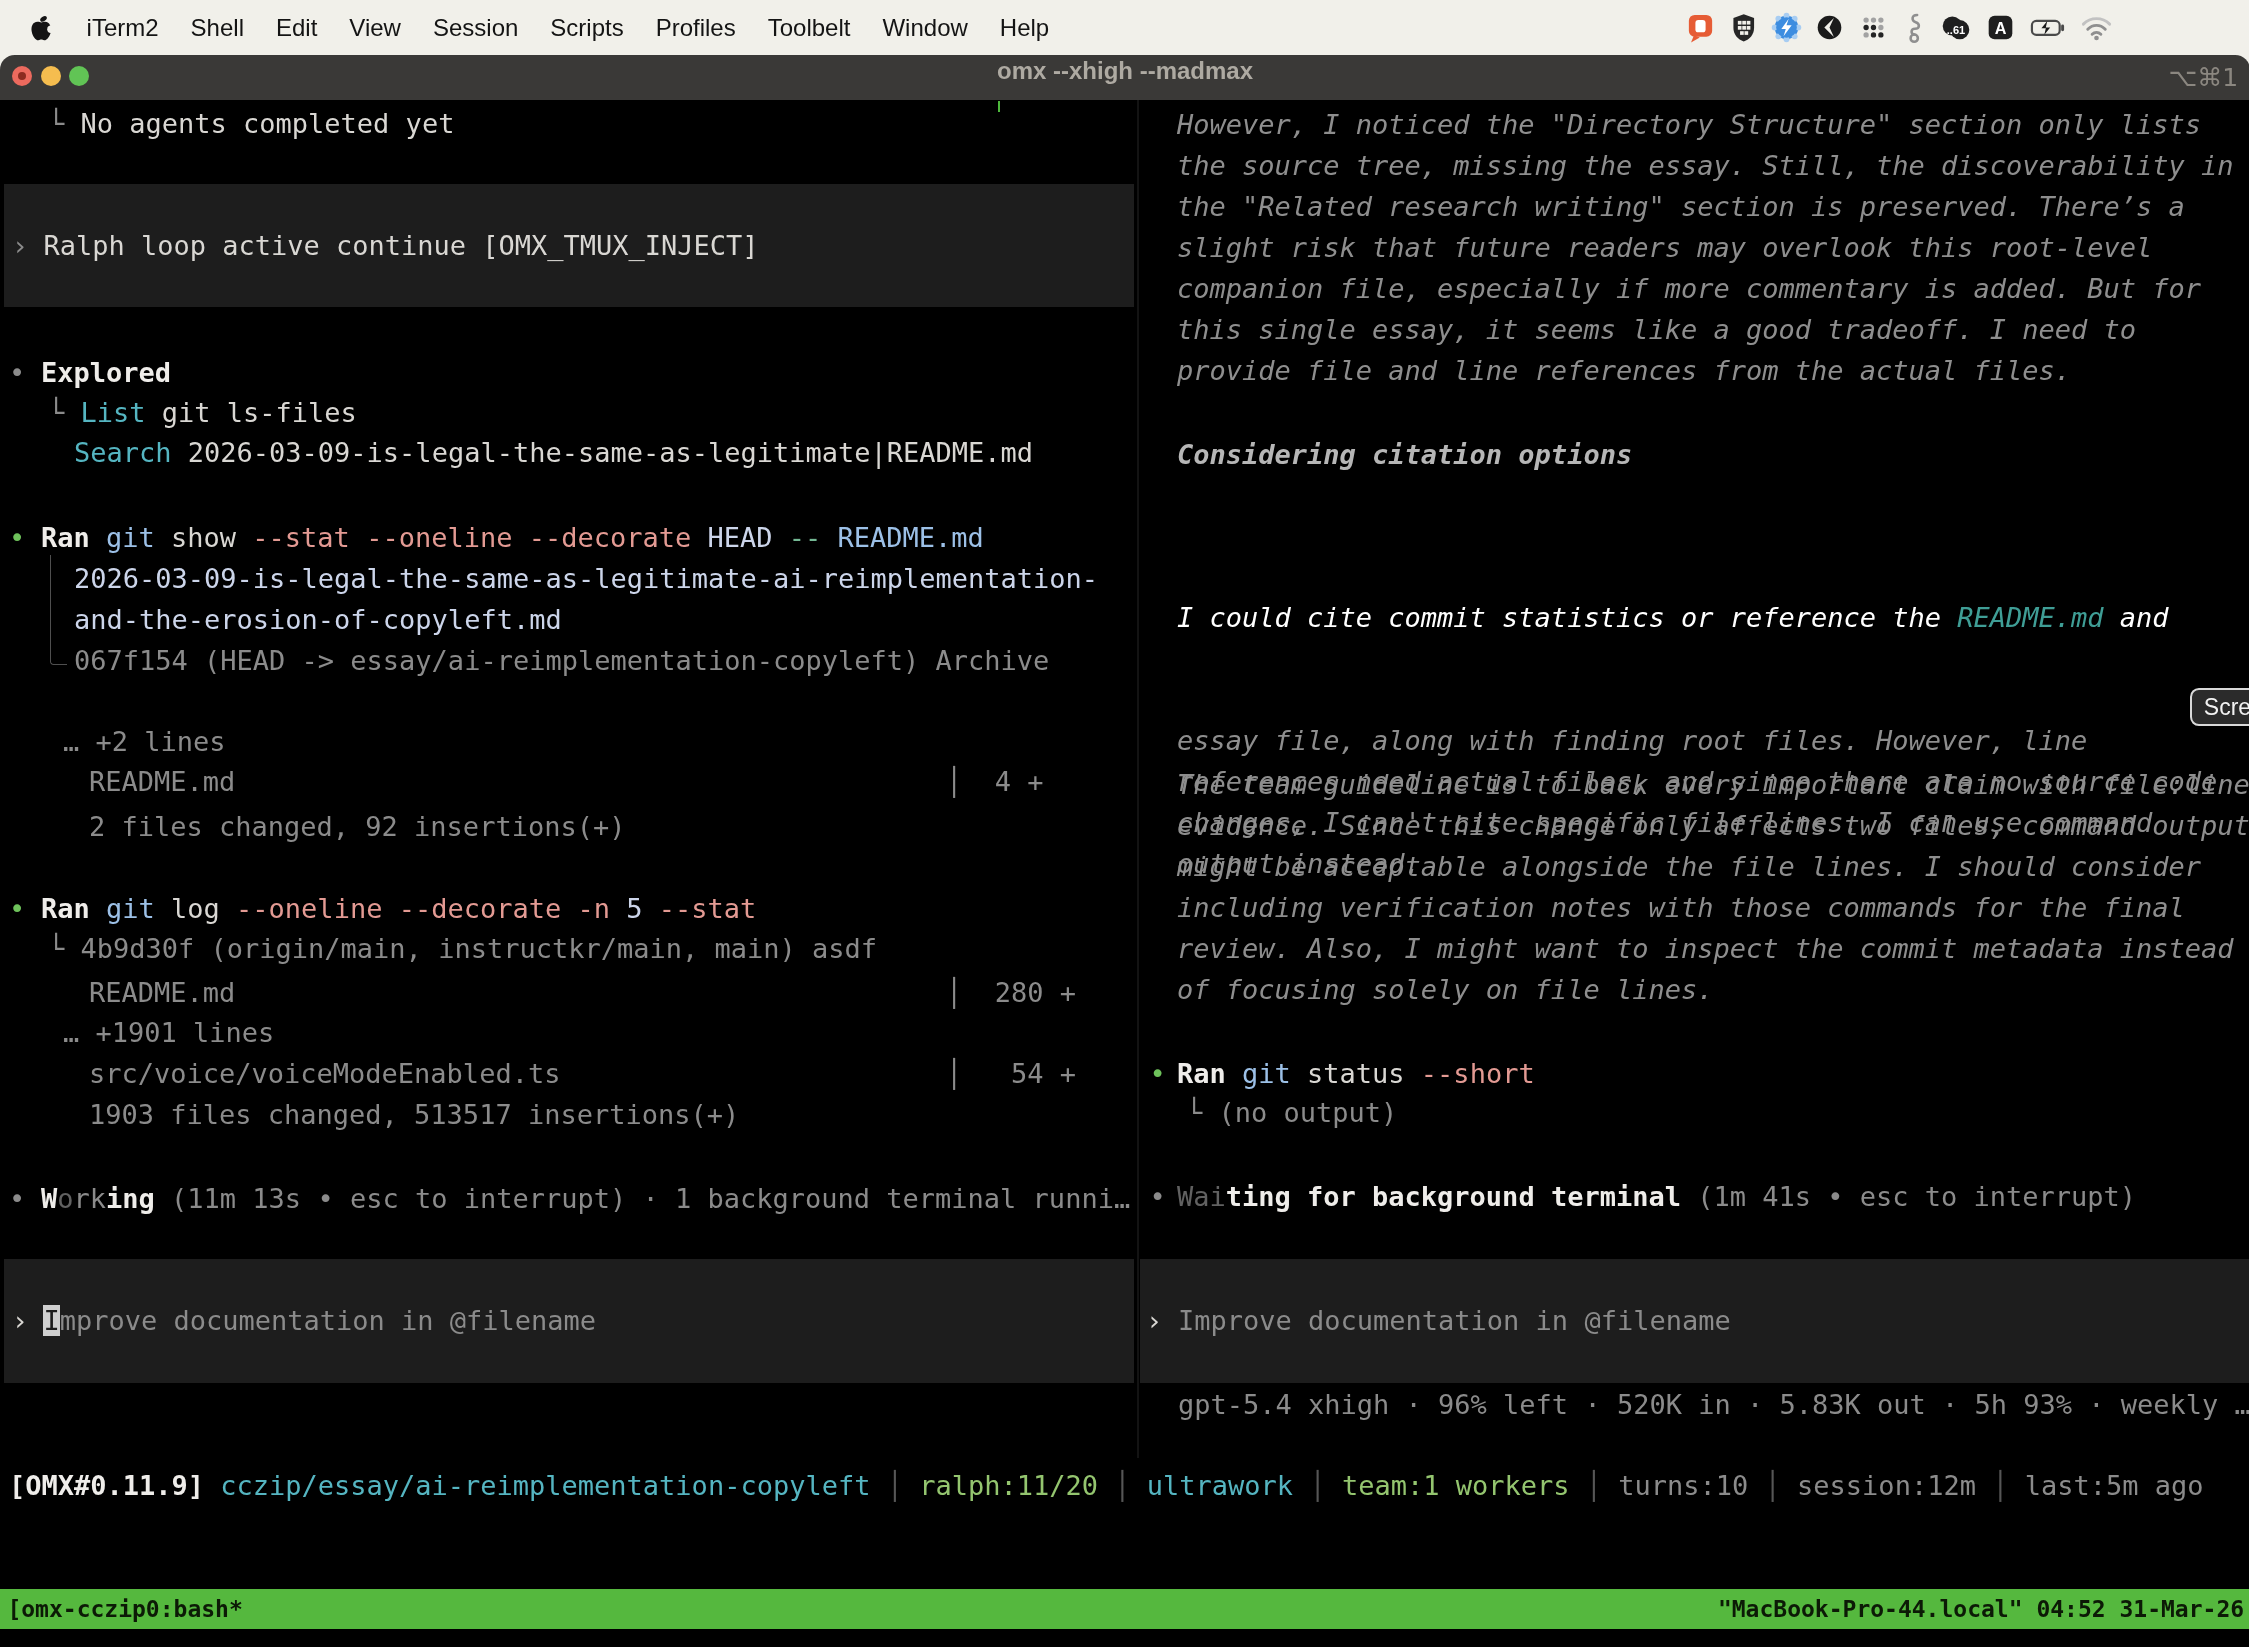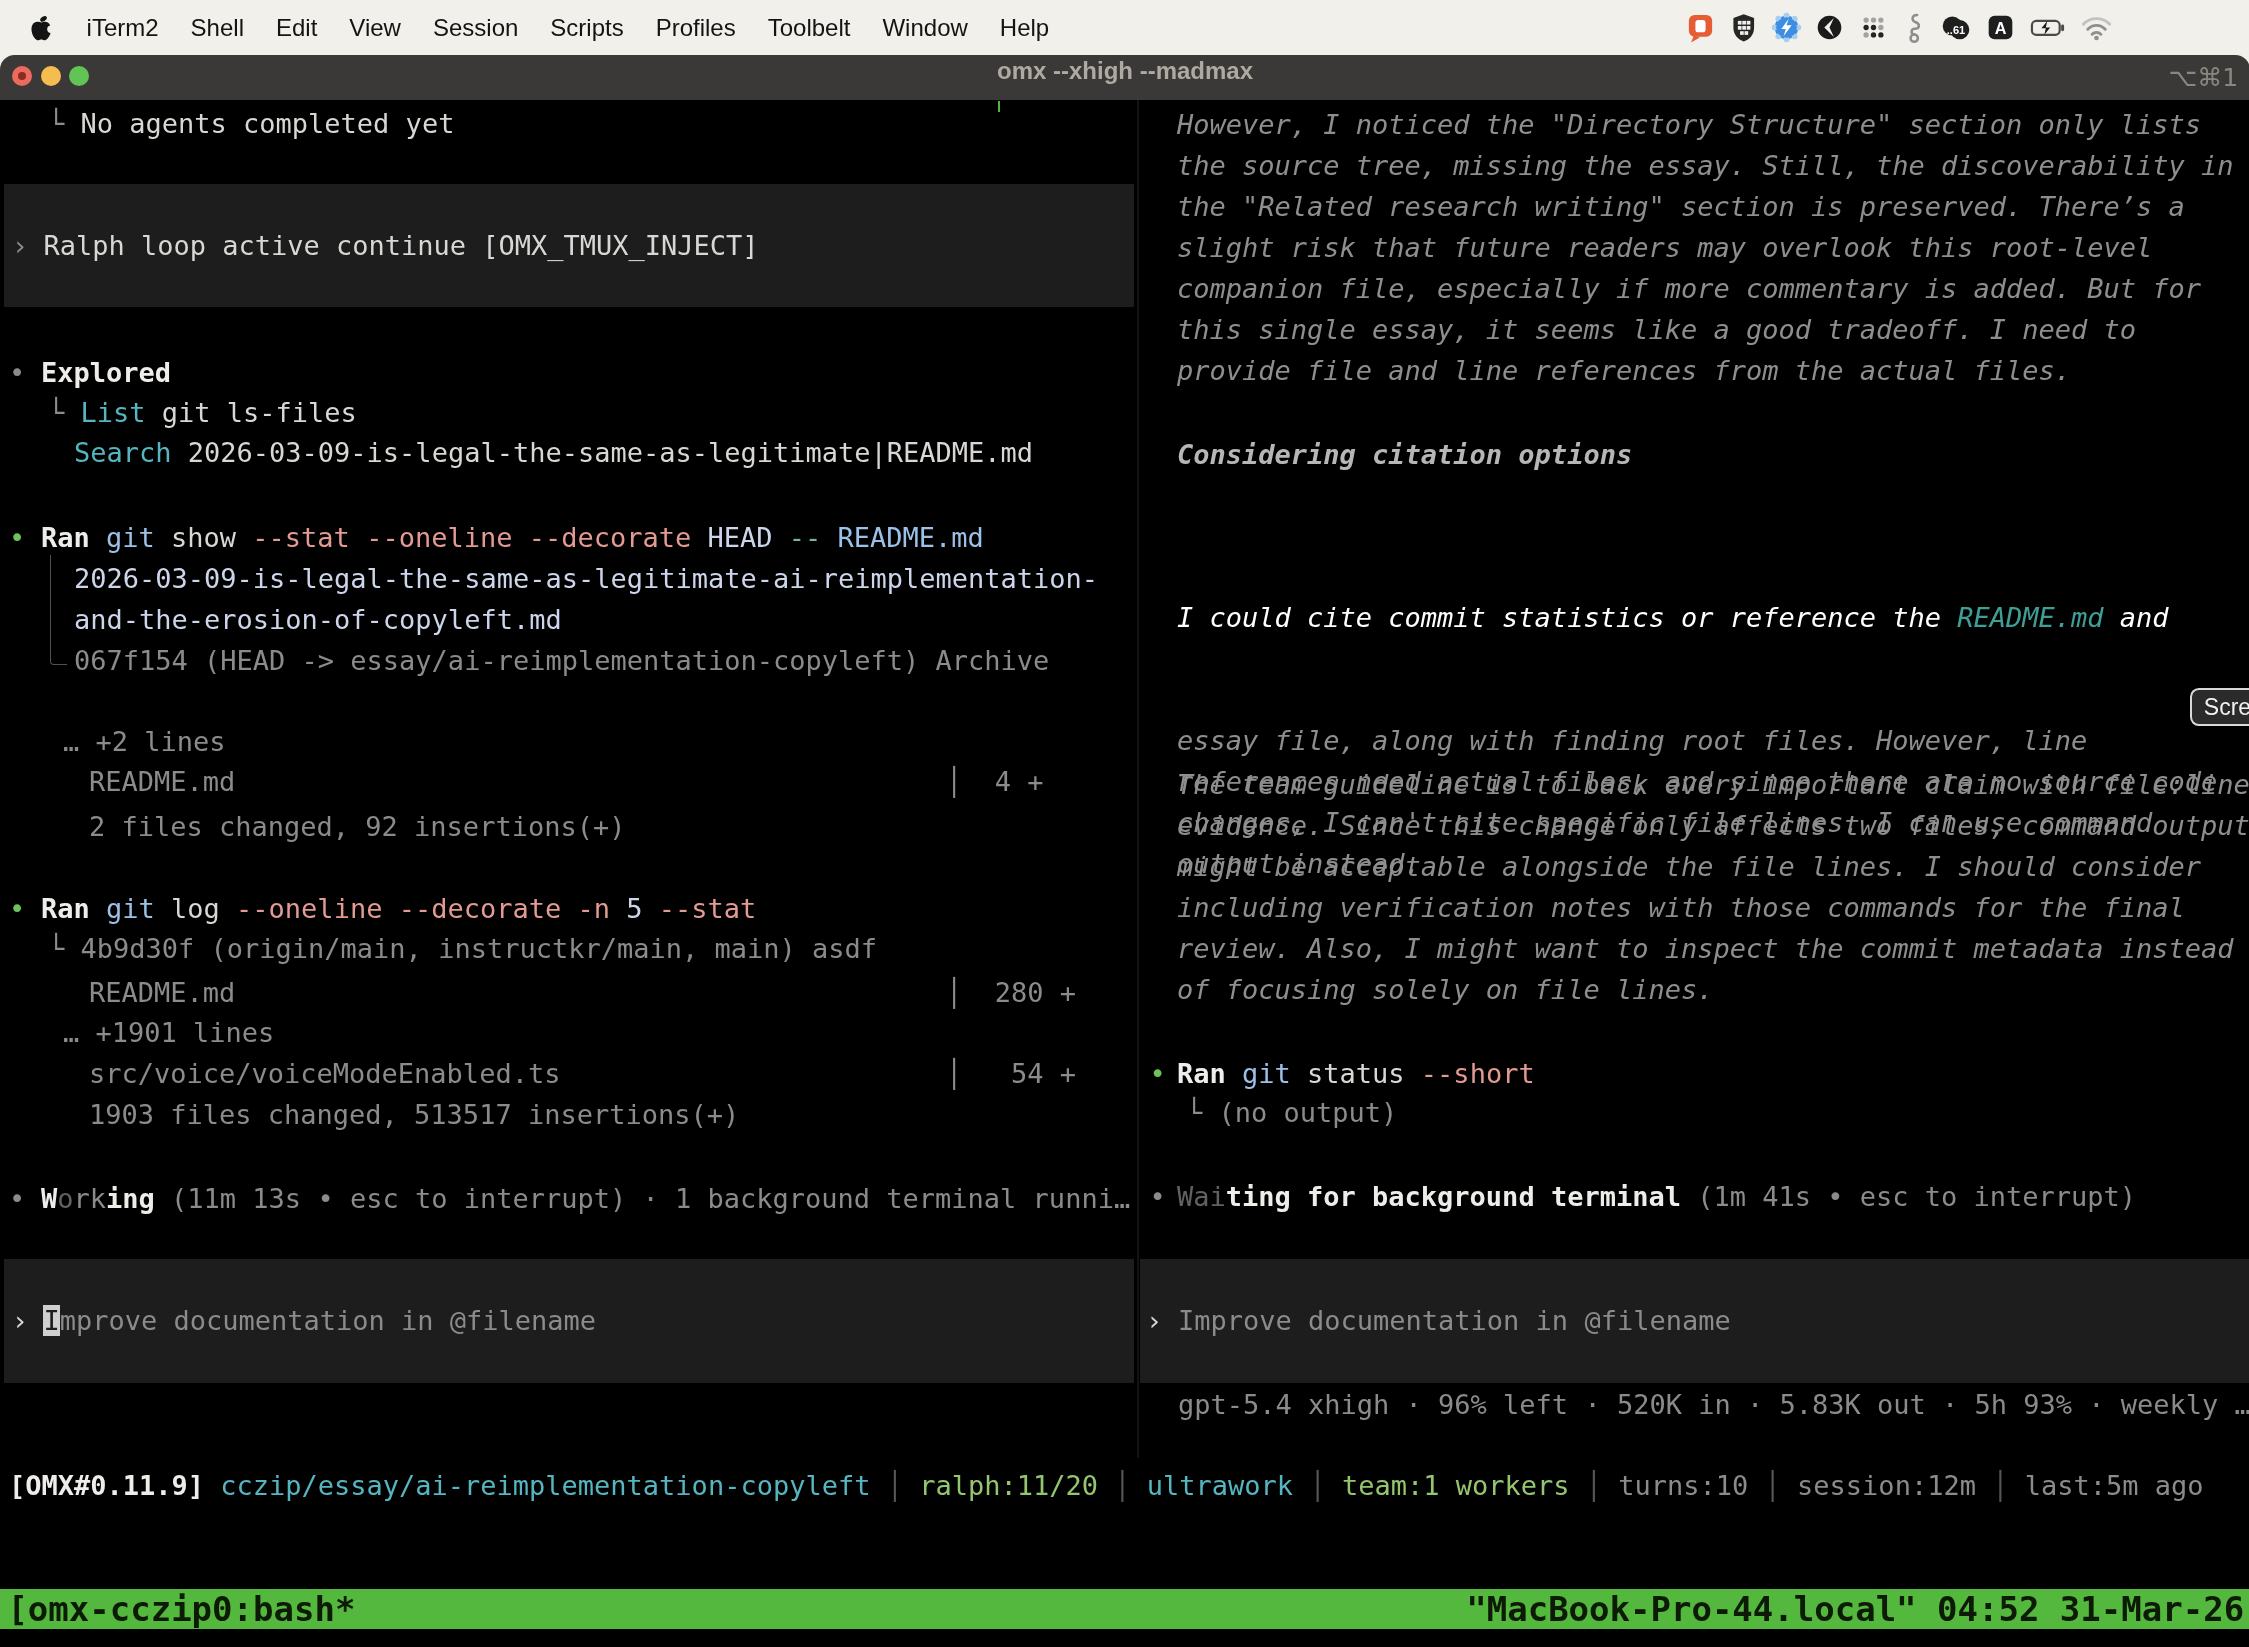--- a/index.html
+++ b/index.html
@@ -57,21 +57,21 @@
   .inbox{position:absolute;background:#1d1d1d;}
   .inbox .line{top:41px;}
   .connector{position:absolute;border-left:1.5px solid #4f4f4f;border-bottom:1.5px solid #4f4f4f;
              border-radius:0 0 0 3.7px;width:16px;}
   .para{position:absolute;line-height:41px;font-style:italic;color:#8e8e8e;white-space:pre;}
   .para div{height:41px;}
   .heading{position:absolute;height:41px;line-height:41px;font-style:italic;font-weight:700;color:#b6b6b6;white-space:pre;}
   
   #omx-bar{position:absolute;left:8.9px;top:1465px;height:41px;line-height:41px;white-space:pre;font-size:27px;}
   #tmux-bar{position:absolute;left:0;top:1589px;width:2250px;height:40px;background:#55b83e;color:#0c1a06;
-            font-size:34px;display:flex;align-items:center;justify-content:space-between;font-weight:600;}
+            font-size:23px;display:flex;align-items:center;justify-content:space-between;font-weight:600;}
   #tmux-left{padding-left:7.4px;white-space:pre;}
   #tmux-right{padding-right:5.9px;white-space:pre;}
   
   #scre-pill{position:absolute;left:2190px;top:688px;width:96px;height:38px;background:#2b2b2b;
              border:2.2px solid #d9d9d9;border-radius:8.9px;display:flex;align-items:center;
              font-family:"Liberation Sans",sans-serif;font-size:23px;color:#f2f2f2;padding-left:11.8px;box-sizing:border-box;}
 </style>
 </head>
 <body>
 

